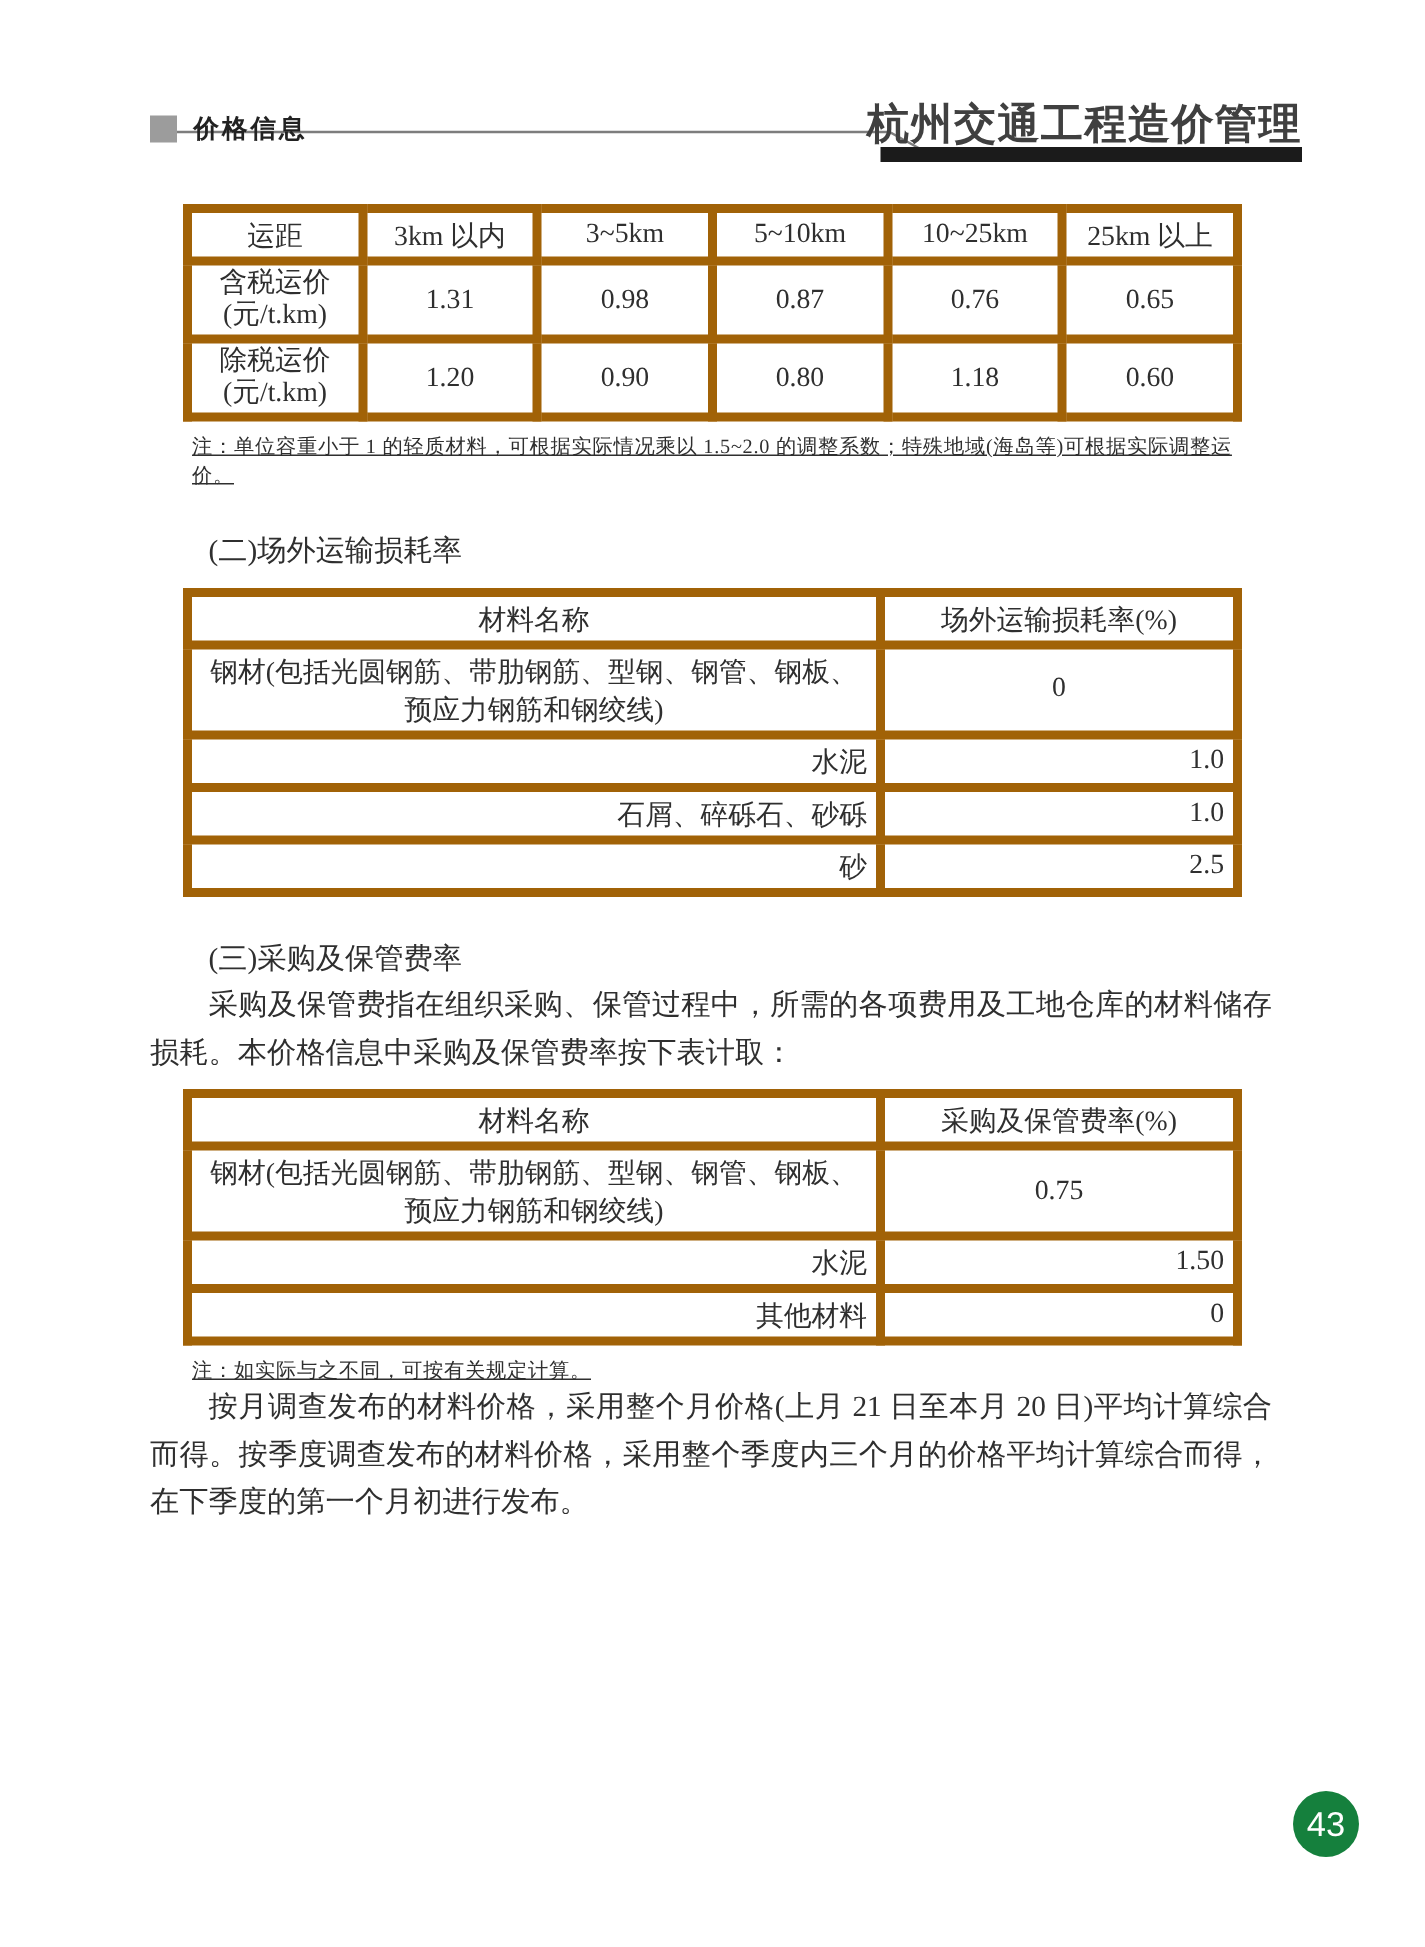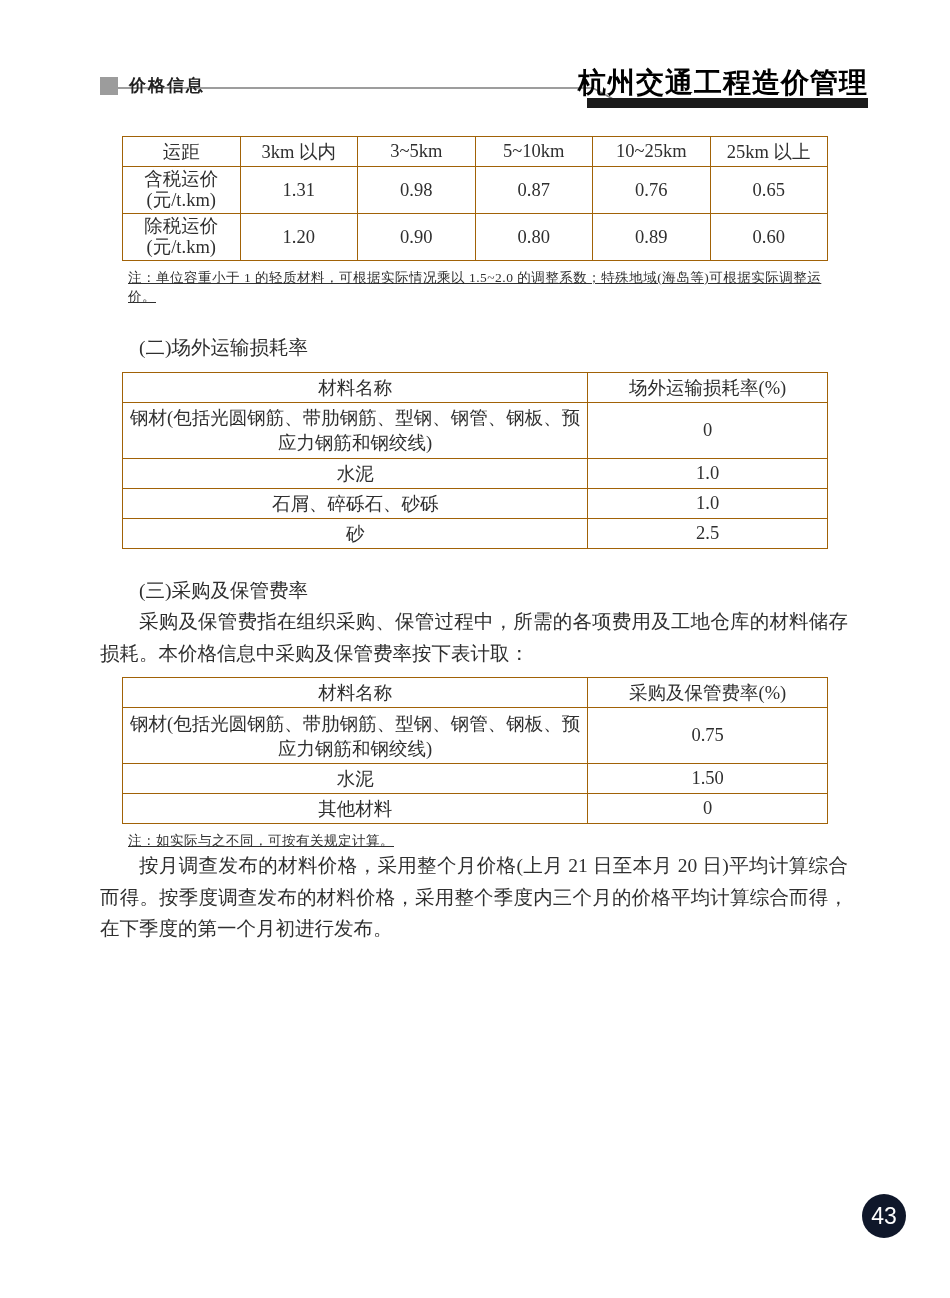--- a/index.html
+++ b/index.html
@@ -11,21 +11,21 @@
     margin:0 auto;
     font-family:"Liberation Serif","DejaVu Serif",serif;
     color:#2f2f2f;
     overflow:hidden;
   }
   
   .hdr-svg { position:absolute; left:0; top:0; width:950px; height:120px; }
   .journal-title {
     position:absolute; top:64px; right:82px;
     font-family:"Liberation Sans","DejaVu Sans",sans-serif;
-    font-weight:bold; font-size:28px; letter-spacing:1px; color:#000000;
+    font-weight:bold; font-size:28px; letter-spacing:1px; color:#404040;
     white-space:nowrap;
   }
   .title-bar {
     position:absolute; left:587px; top:98px; width:281px; height:10px;
     background:#1b1b1b;
   }
   .section-label-wrap {
     position:absolute; left:100px; top:74px;
     display:flex; align-items:center; gap:11px;
   }
@@ -43,37 +43,37 @@
   .note {
     font-size:13.5px; line-height:19px; color:#2f2f2f;
     margin:7px 0 0 28px; letter-spacing:0.5px;text-decoration:underline;
   }
   table {
     border-collapse:collapse; table-layout:fixed;
     width:706px; margin:8px 0 0 22px;
     font-size:18.5px; color:#2f2f2f;
   }
   th, td {
-    border:1px solid #a16207; text-align:center; vertical-align:middle;
+    border:6px solid #a16207; text-align:center; vertical-align:middle;
     font-weight:normal; padding:2px 6px;
   }
   .t1 th { height:29px; }
   .t1 td { height:44px; }
   .t1 .lbl div { line-height:21px; }
   .t2 th { height:28px; }
   .t2 .tall td { height:56px; }
-  .t2 .short td { height:30px; }
+  .t2 .short td { height:30px;text-align:right; }
   .t2 col.c-mat { width:66%; } .t2 col.c-rate { width:34%; }
   .sp-up { margin-top:26px; }
   .sp-para { margin-top:0px; }
   .sp-big { margin-top:18px; }
   
   .page-badge {
     position:absolute; left:862px; top:1194px; width:44px; height:44px;
-    border-radius:50%; background:#0f172a;
+    border-radius:50%; background:#15803d;
     display:flex; align-items:center; justify-content:center;
     color:#ffffff; font-size:23px;
     font-family:"Liberation Sans","DejaVu Sans",sans-serif;
   }
 </style>
 </head>
 <body>
 
 <div class="page">
 
@@ -114,21 +114,21 @@
         <td>0.65</td>
       </tr>
       <tr>
         <td class="lbl">
           <div>除税运价</div>
           <div>(元/t.km)</div>
         </td>
         <td>1.20</td>
         <td>0.90</td>
         <td>0.80</td>
-        <td>0.89</td>
+        <td>1.18</td>
         <td>0.60</td>
       </tr>
     </tbody>
       </table>
 
     <p class="note">注：单位容重小于 1 的轻质材料，可根据实际情况乘以 1.5~2.0 的调整系数；特殊地域(海岛等)可根据实际调整运价。</p>
 
     <p class="para sp-up">(二)场外运输损耗率</p>
 
     <table class="t2">

